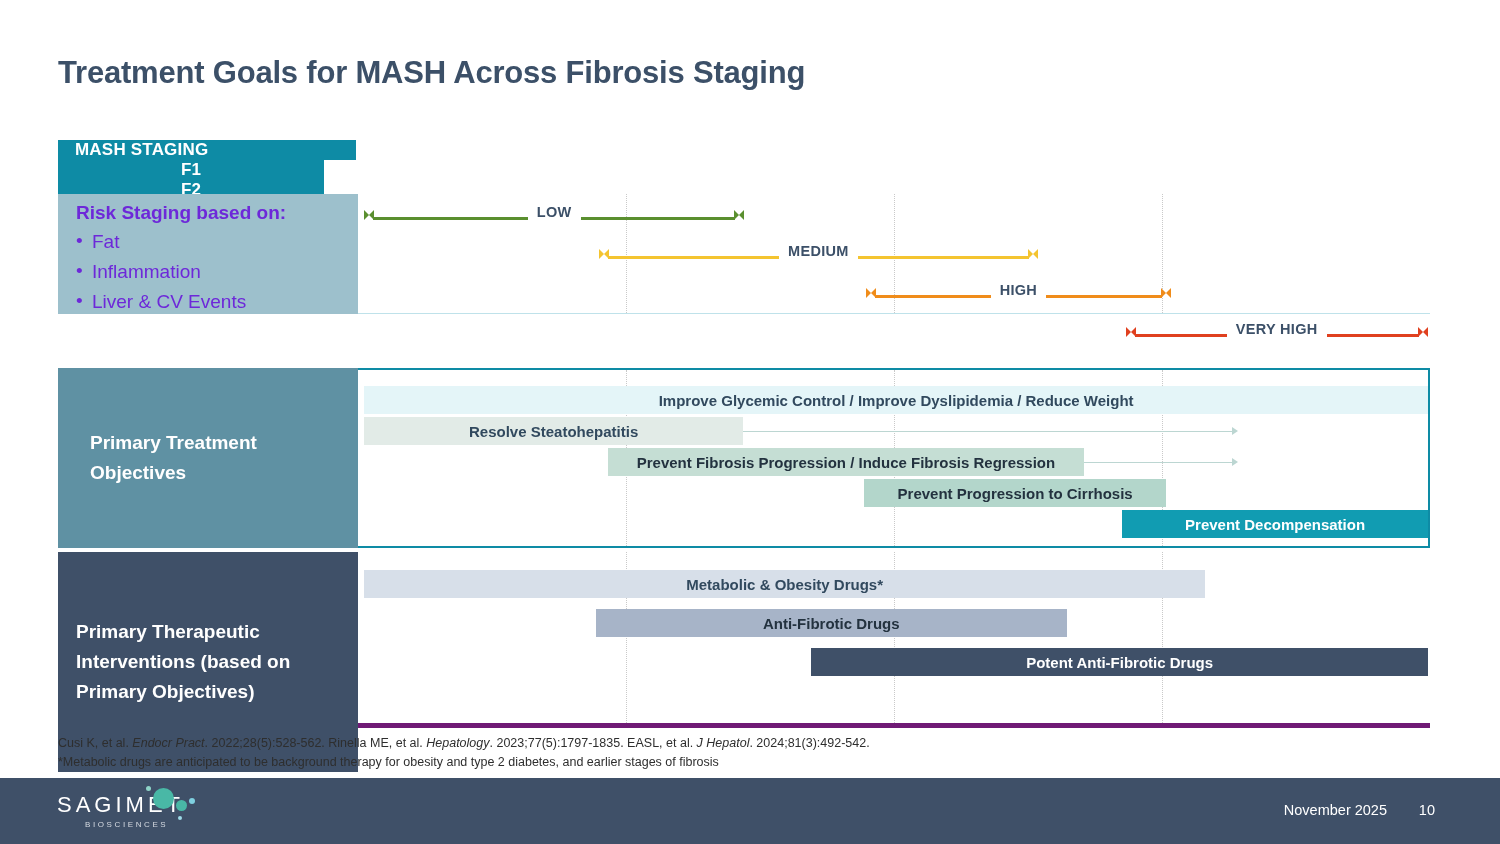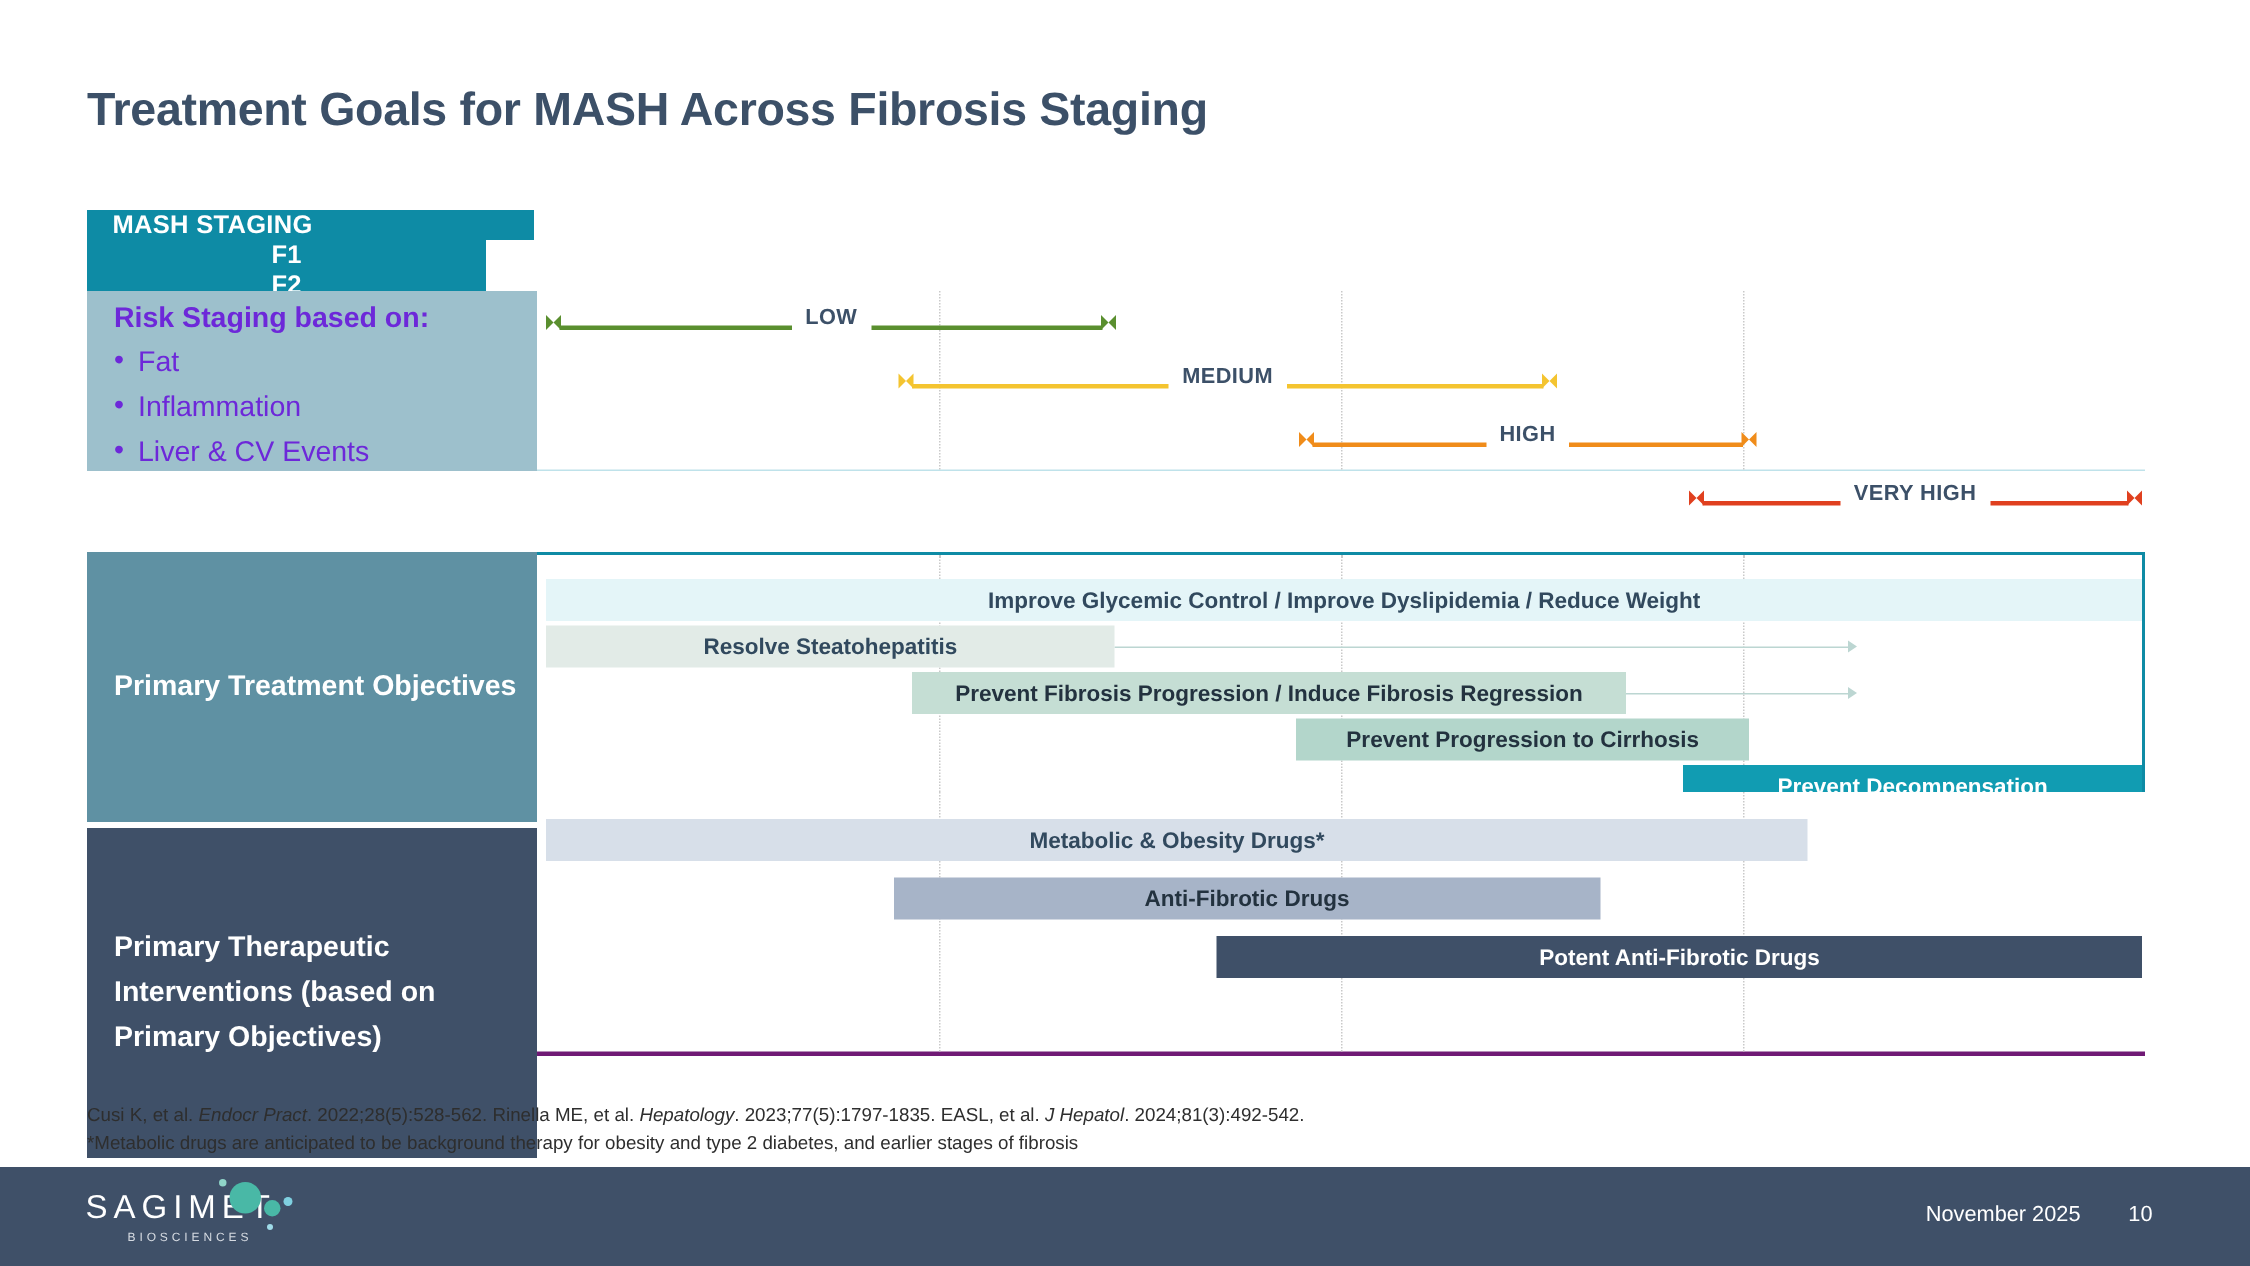--- a/index.html
+++ b/index.html
@@ -37,33 +37,33 @@
     background:#9dc0cc; color:#6d28d9; padding:8px 0 0 18px;
   }
   .lbl-risk .hd { font-size:19px; font-weight:bold; margin-bottom:3px; }
   .lbl-risk ul { list-style:none; }
   .lbl-risk li { font-size:19px; line-height:30px; font-weight:400; padding-left:16px; position:relative;}
   .lbl-risk li::before { content:"•"; position:absolute; left:0; top:-1px; }
 
   .lbl-obj {
     position:absolute; left:0; top:228px; width:300px; height:180px;
     background:#5f91a3; color:#fff; display:flex; align-items:center;
-    padding-left:18px; font-size:19px; font-weight:bold; line-height:30px;
+    padding-left:32px; font-size:19px; font-weight:bold; line-height:30px;
   }
   .lbl-int {
     position:absolute; left:0; top:412px; width:300px; height:220px;
     background:#3f5068; color:#fff; display:flex; align-items:center;
     padding-left:18px; font-size:19px; font-weight:bold; line-height:30px;
   }
 
   
   .panel { position:absolute; left:300px; width:1072px; background:#ffffff; }
   .panel-risk { top:54px;  height:120px; border-bottom:1px solid #bfe2ea; }
   .panel-obj  { top:228px; height:180px; border:2px solid #0e8ba5; border-left:none; }
-  .panel-int  { top:388px; height:176px; border-bottom:3px solid #701a75; }
+  .panel-int  { top:412px; height:176px; border-bottom:5px solid #701a75; }
 
   
   .vsep { position:absolute; top:0; bottom:0; width:0; border-left:1px dotted #c9c9c9; }
 
   
   .riskline { position:absolute; height:14px; display:flex; align-items:flex-end; }
   .riskline .seg { height:3px; flex:1; }
   .riskline .txt {
     font-size:14.5px; font-weight:bold; color:#3c5068; padding:0 9px;
     white-space:nowrap; letter-spacing:.3px;

